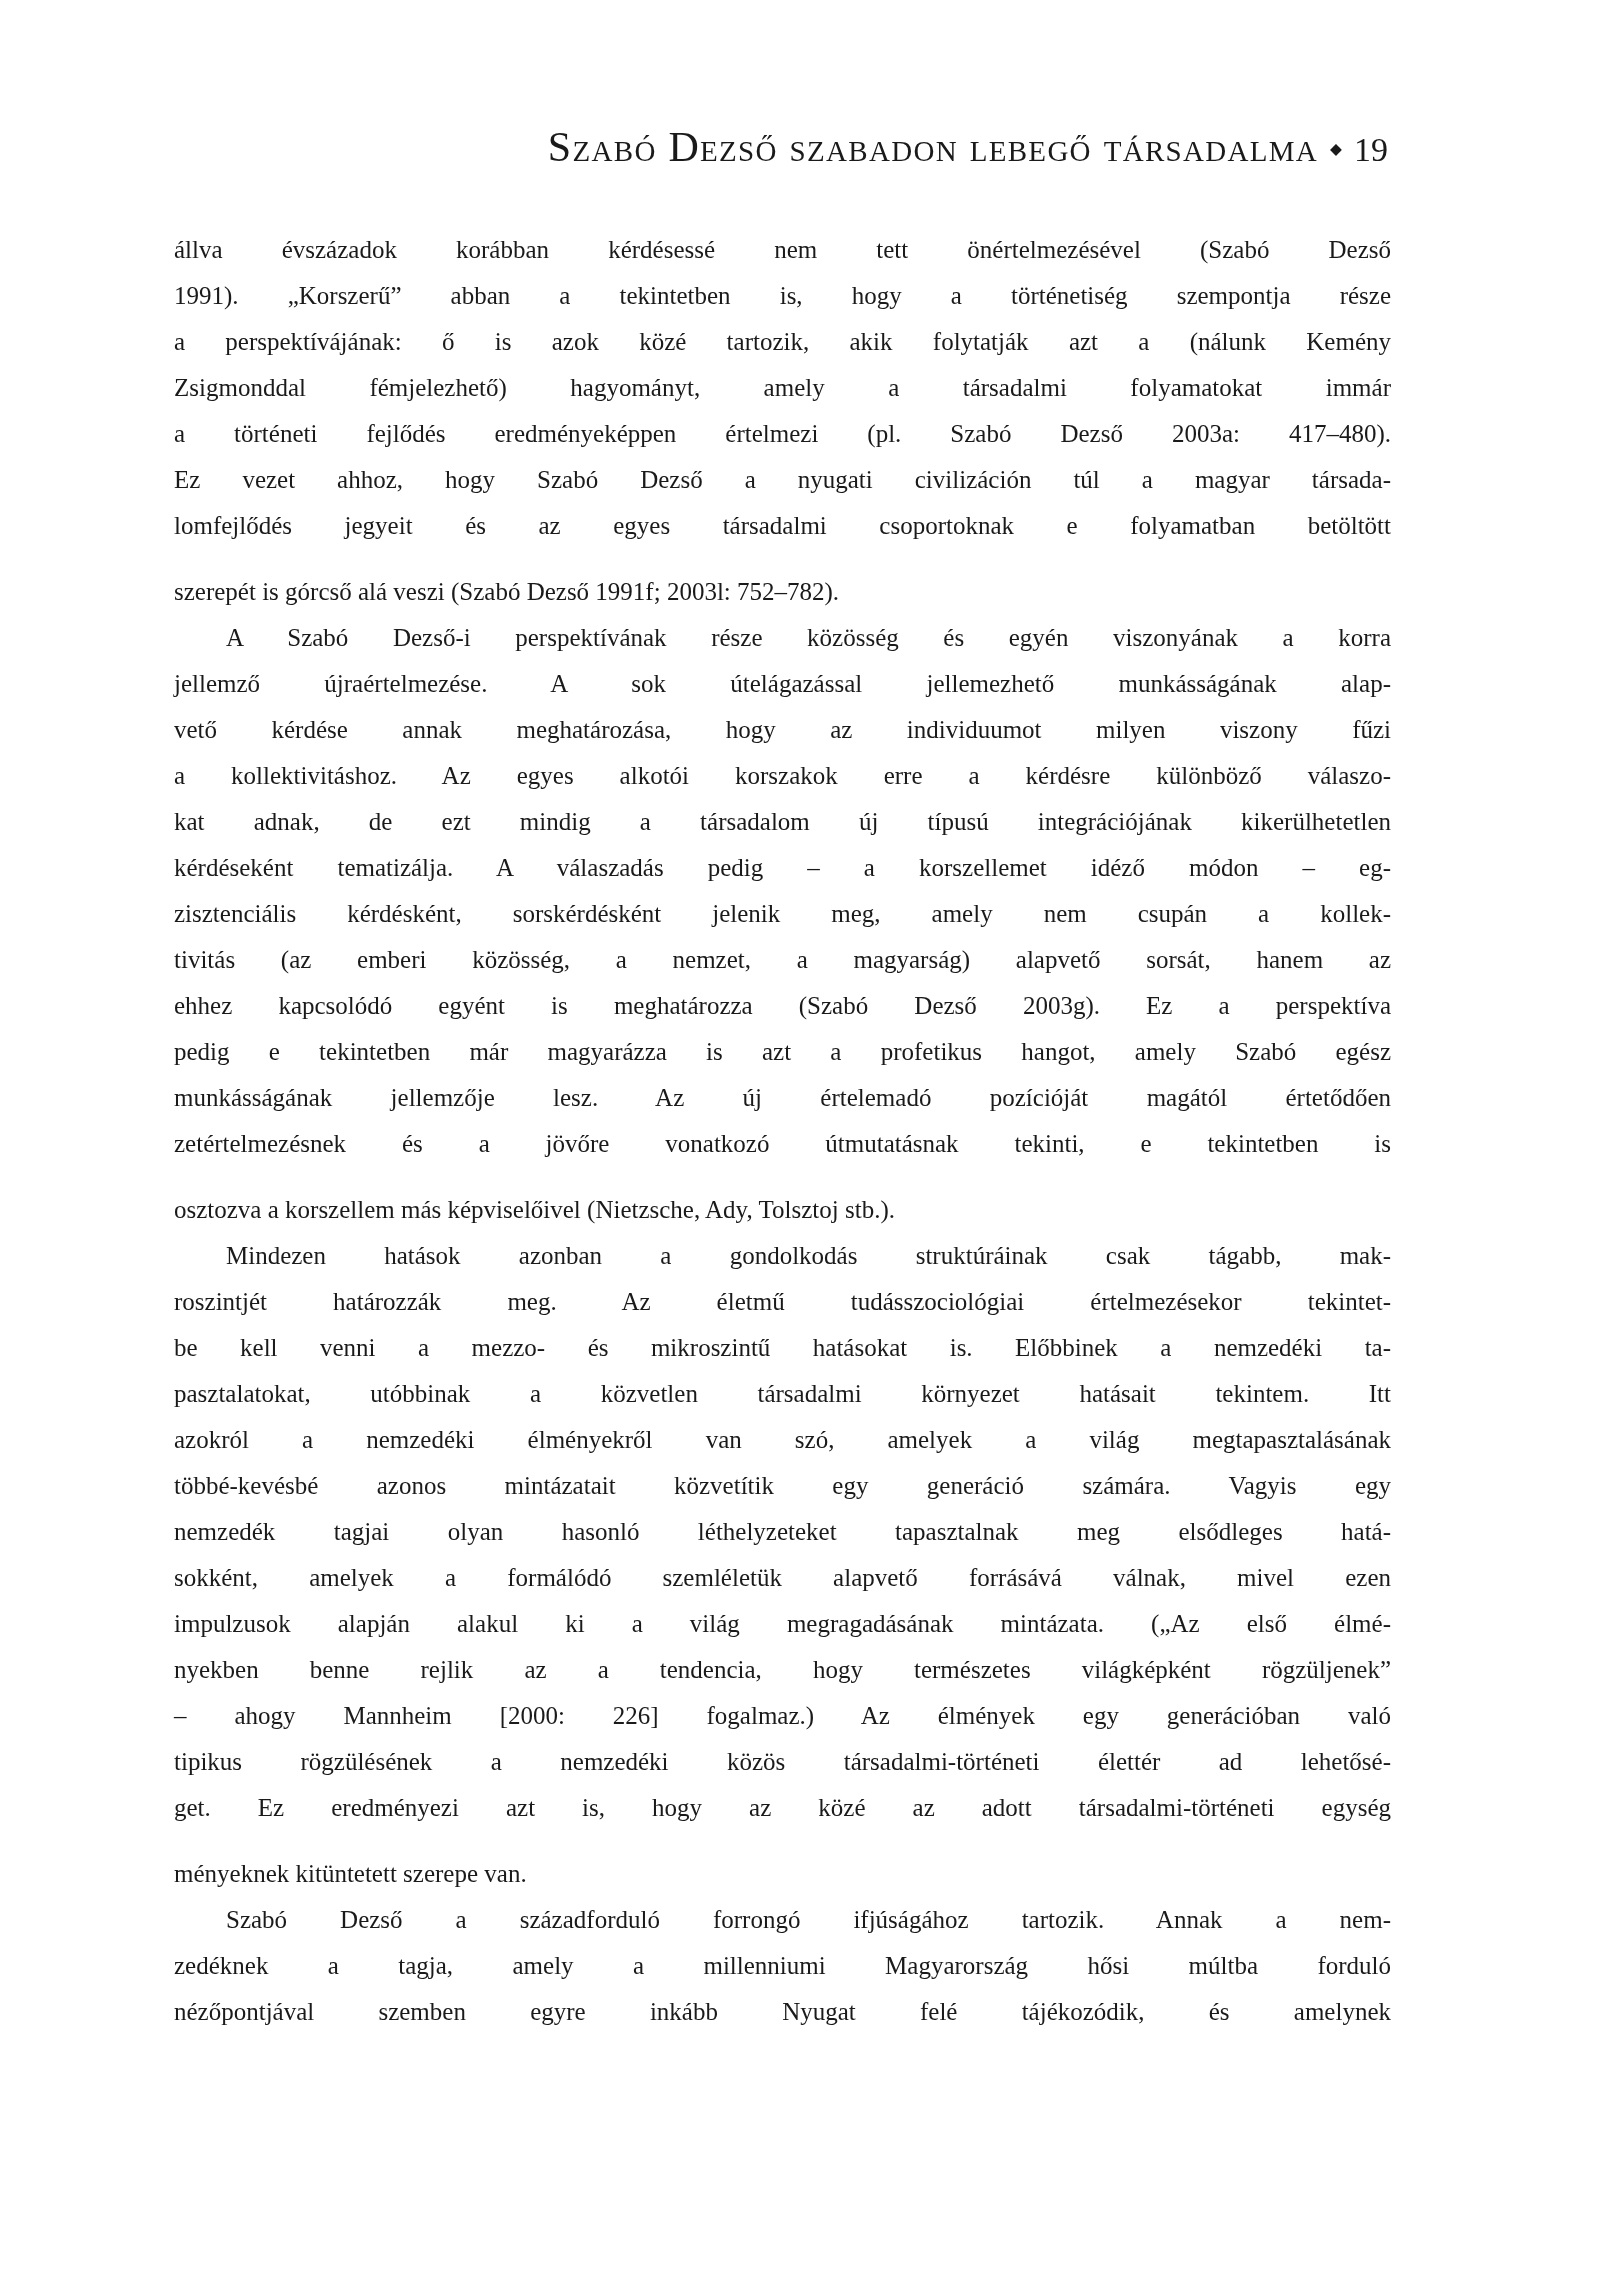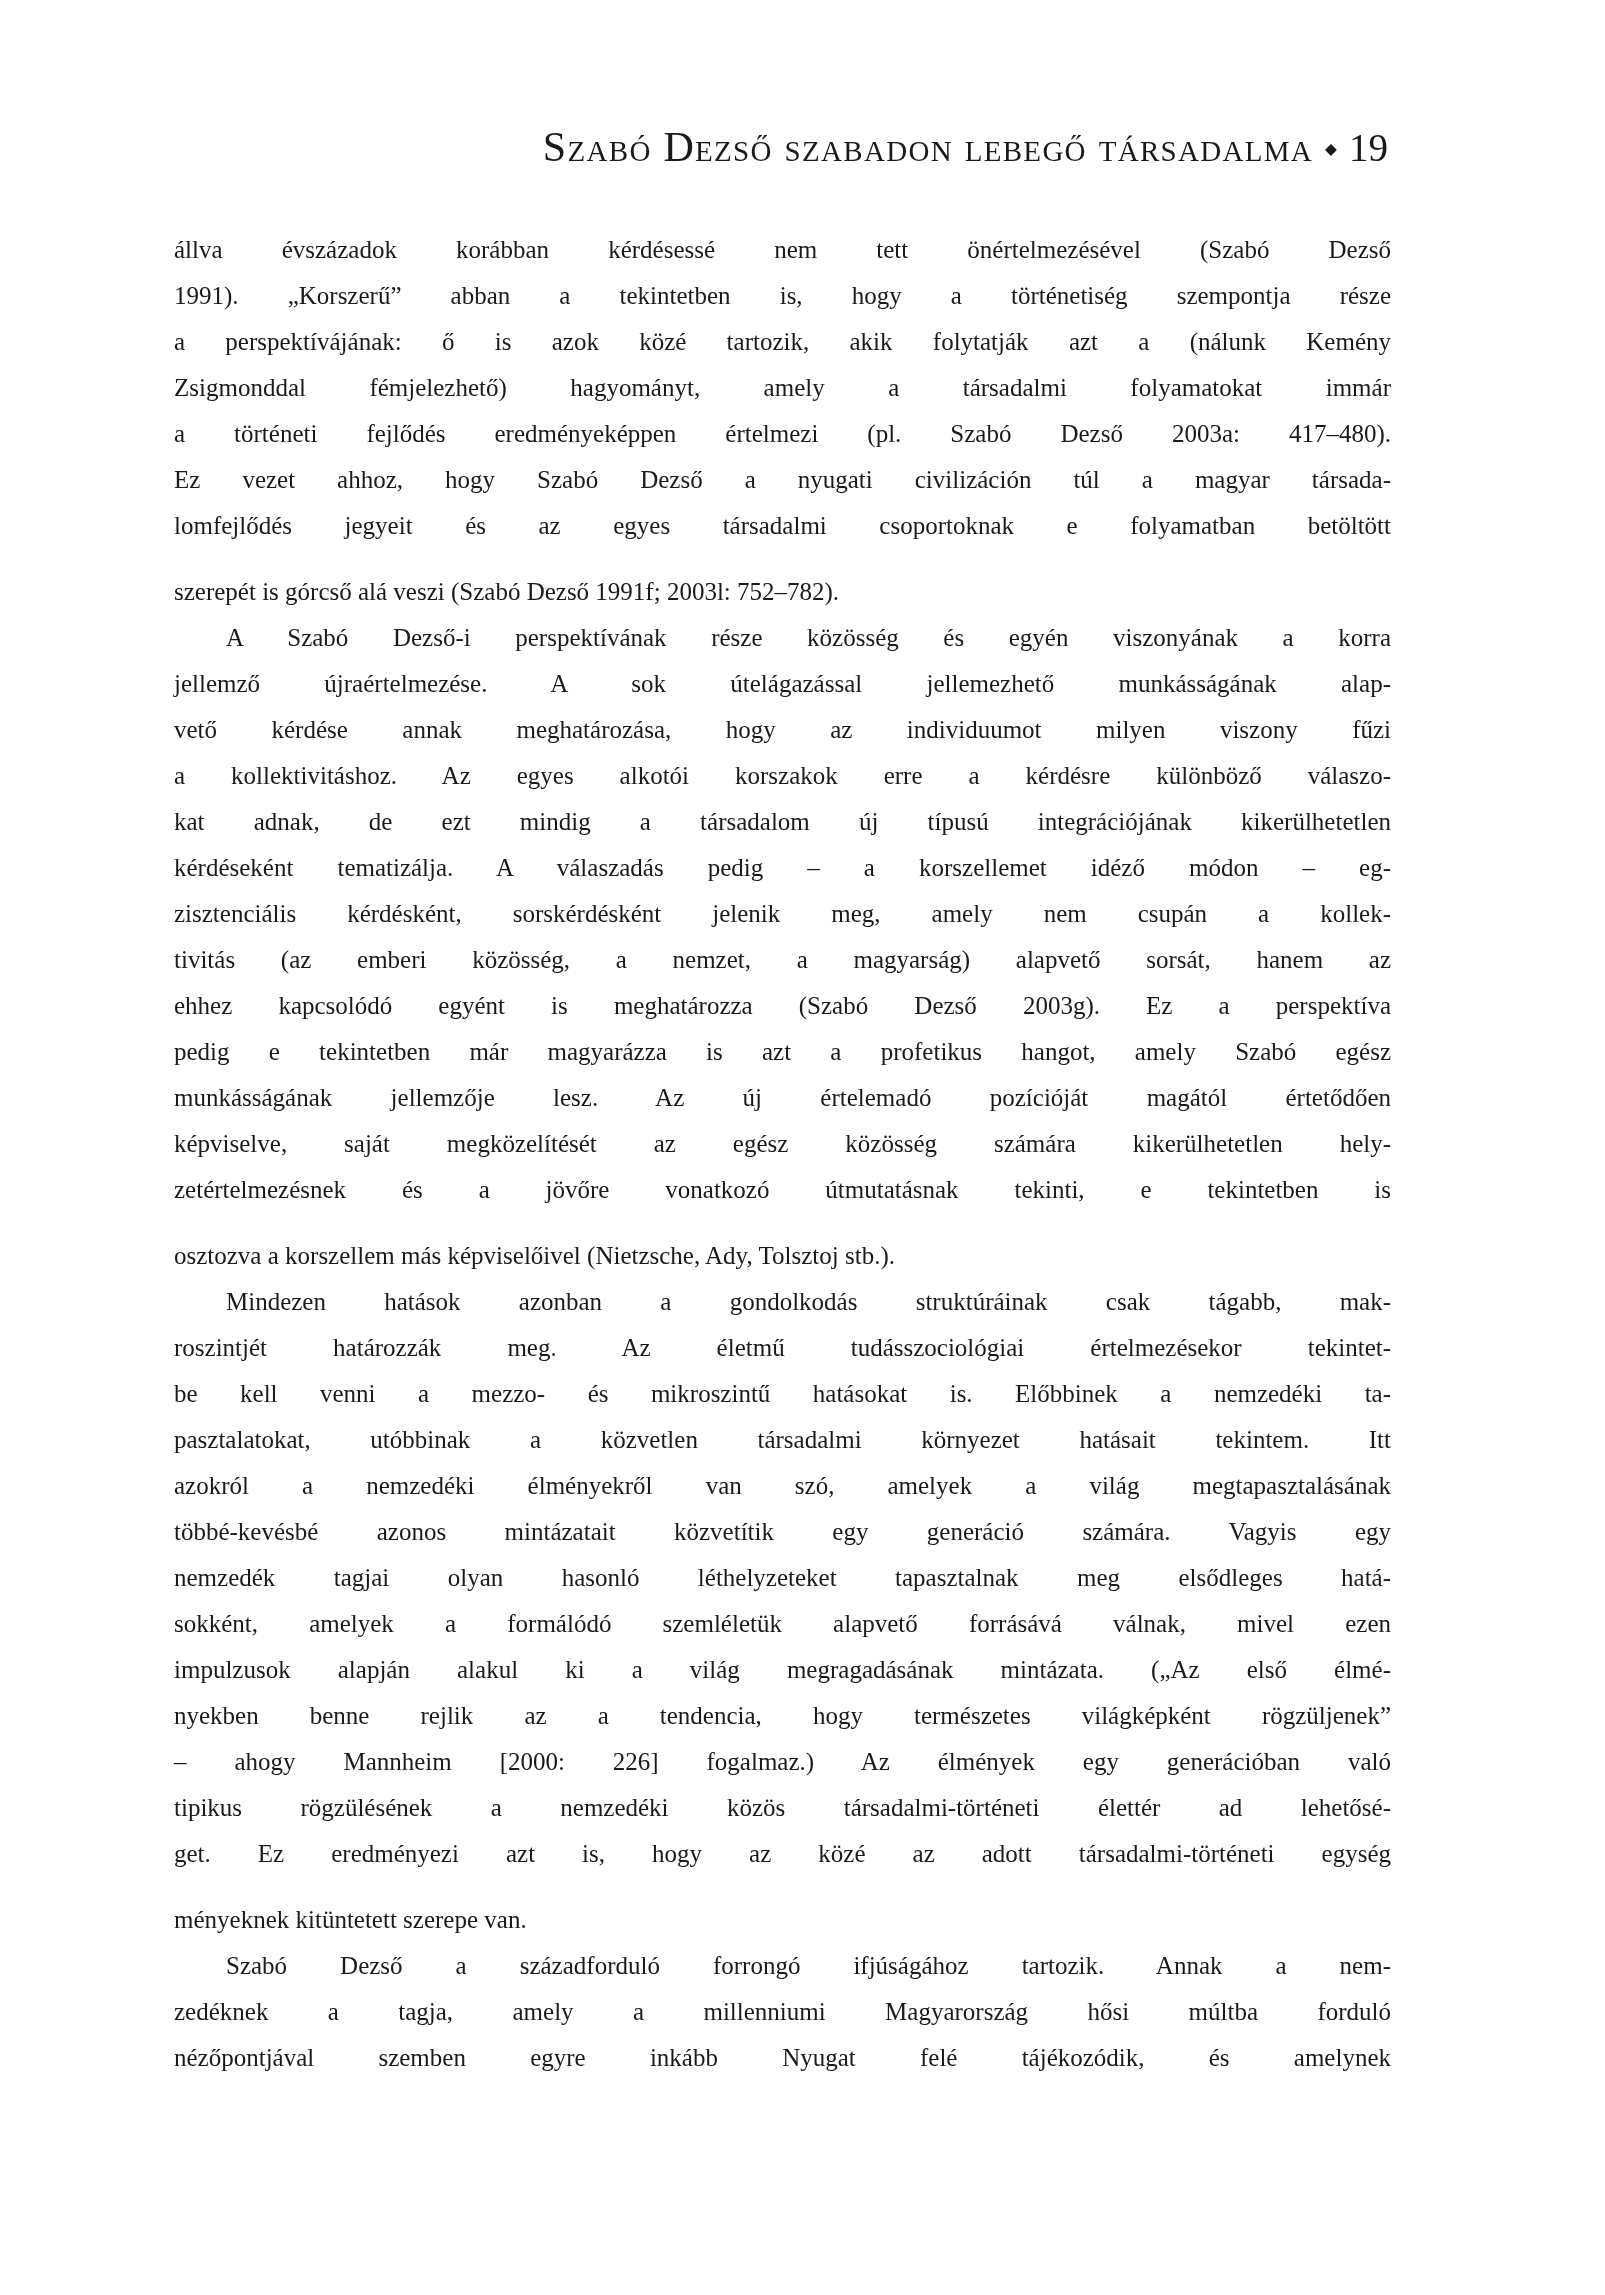--- a/index.html
+++ b/index.html
@@ -31,21 +31,21 @@
     font-variant: small-caps;
     letter-spacing: 1.3px;
     font-size: 42px;
   }
   .running-head .sep {
     font-size: 15.5px;
     position: relative;
     top: -6.9px;
   }
   .running-head .page-number {
-    font-size: 39px;
+    font-size: 34px;
   }
   .body-text {
     position: absolute;
     left: 174px;
     top: 227px;
     width: 1217px;
     font-size: 25px;
     line-height: 46px;
   }
   .para {
@@ -95,21 +95,20 @@
     <span class="line">jellemző újraértelmezése. A sok útelágazással jellemezhető munkásságának alap-</span>
     <span class="line">vető kérdése annak meghatározása, hogy az individuumot milyen viszony fűzi</span>
     <span class="line">a kollektivitáshoz. Az egyes alkotói korszakok erre a kérdésre különböző válaszo-</span>
     <span class="line">kat adnak, de ezt mindig a társadalom új típusú integrációjának kikerülhetetlen</span>
     <span class="line">kérdéseként tematizálja. A válaszadás pedig – a korszellemet idéző módon – eg-</span>
     <span class="line">zisztenciális kérdésként, sorskérdésként jelenik meg, amely nem csupán a kollek-</span>
     <span class="line">tivitás (az emberi közösség, a nemzet, a magyarság) alapvető sorsát, hanem az</span>
     <span class="line">ehhez kapcsolódó egyént is meghatározza (Szabó Dezső 2003g). Ez a perspektíva</span>
     <span class="line">pedig e tekintetben már magyarázza is azt a profetikus hangot, amely Szabó egész</span>
     <span class="line">munkásságának jellemzője lesz. Az új értelemadó pozícióját magától értetődően</span>
-    <span class="line">képviselve, saját megközelítését az egész közösség számára kikerülhetetlen hely-</span>
     <span class="line">zetértelmezésnek és a jövőre vonatkozó útmutatásnak tekinti, e tekintetben is</span>
     <span class="line last">osztozva a korszellem más képviselőivel (Nietzsche, Ady, Tolsztoj stb.).</span>
   </div>
 
   <div class="para">
     <span class="line indent">Mindezen hatások azonban a gondolkodás struktúráinak csak tágabb, mak-</span>
     <span class="line">roszintjét határozzák meg. Az életmű tudásszociológiai értelmezésekor tekintet-</span>
     <span class="line">be kell venni a mezzo- és mikroszintű hatásokat is. Előbbinek a nemzedéki ta-</span>
     <span class="line">pasztalatokat, utóbbinak a közvetlen társadalmi környezet hatásait tekintem. Itt</span>
     <span class="line">azokról a nemzedéki élményekről van szó, amelyek a világ megtapasztalásának</span>

